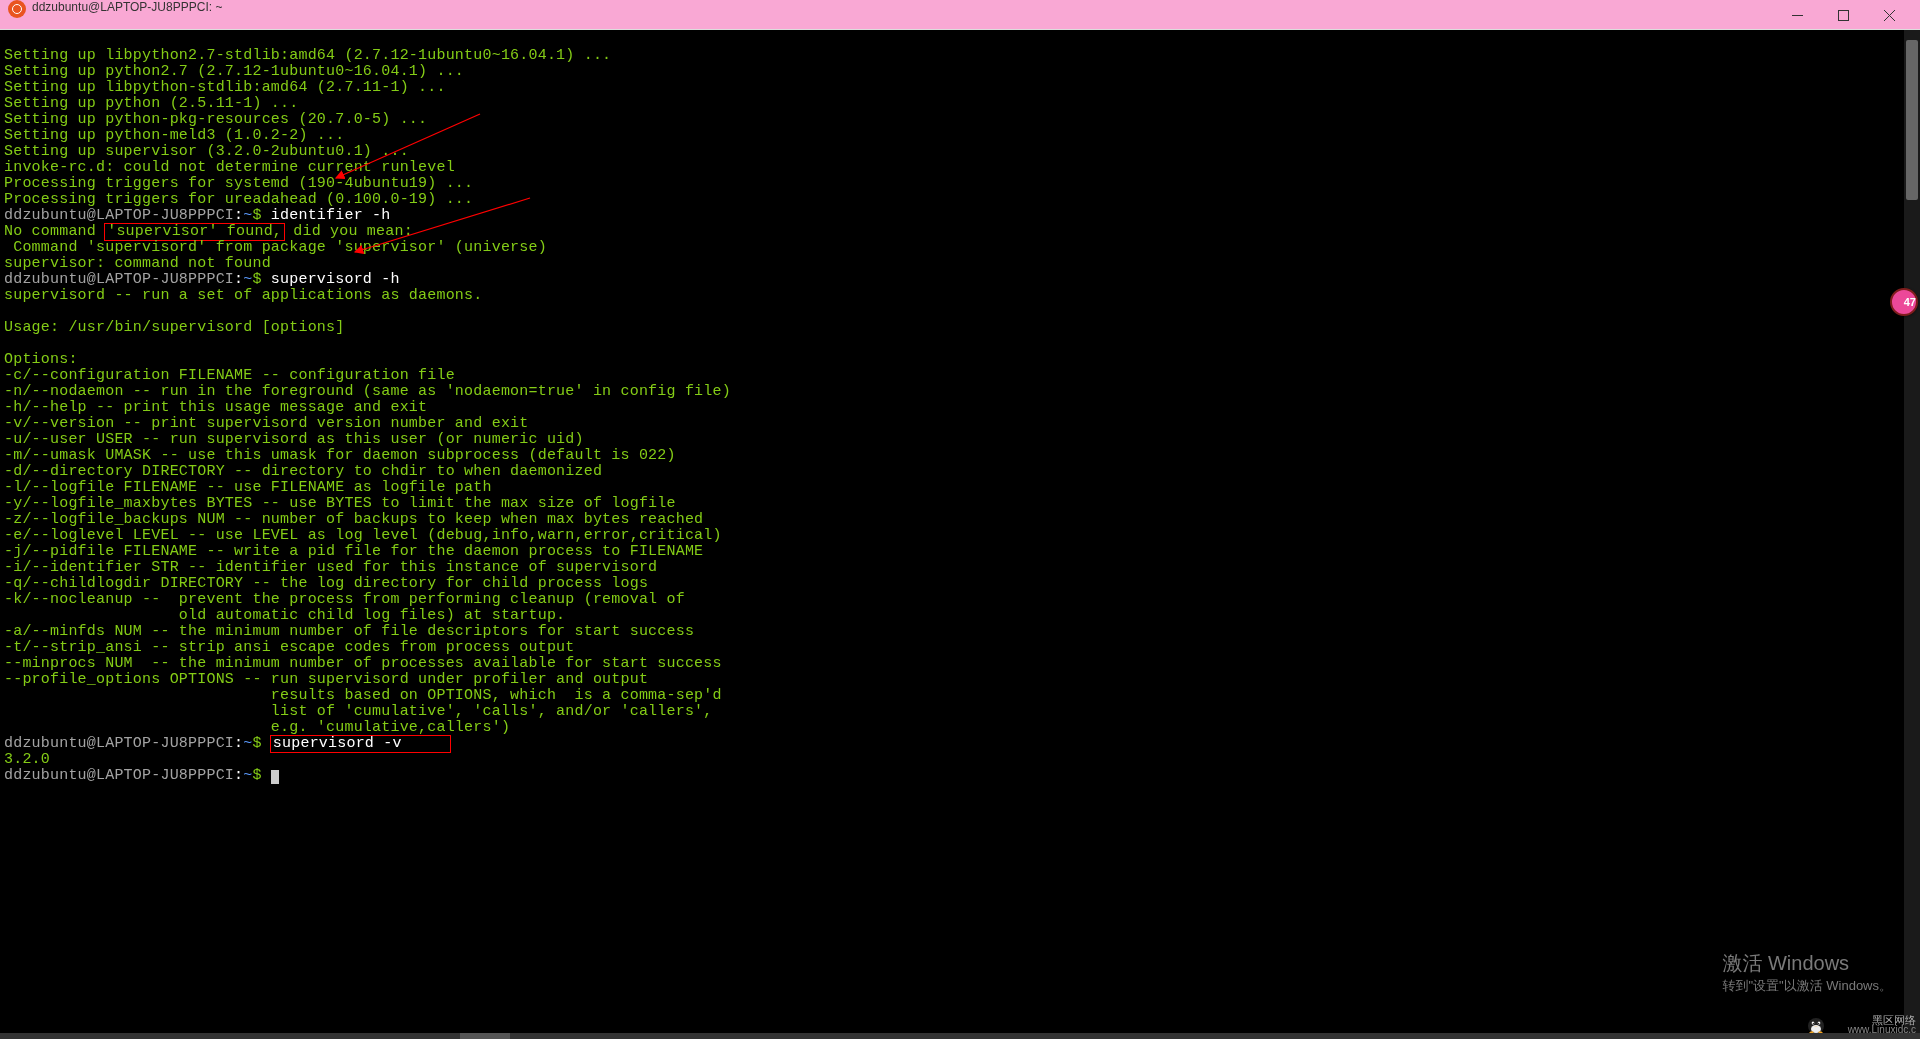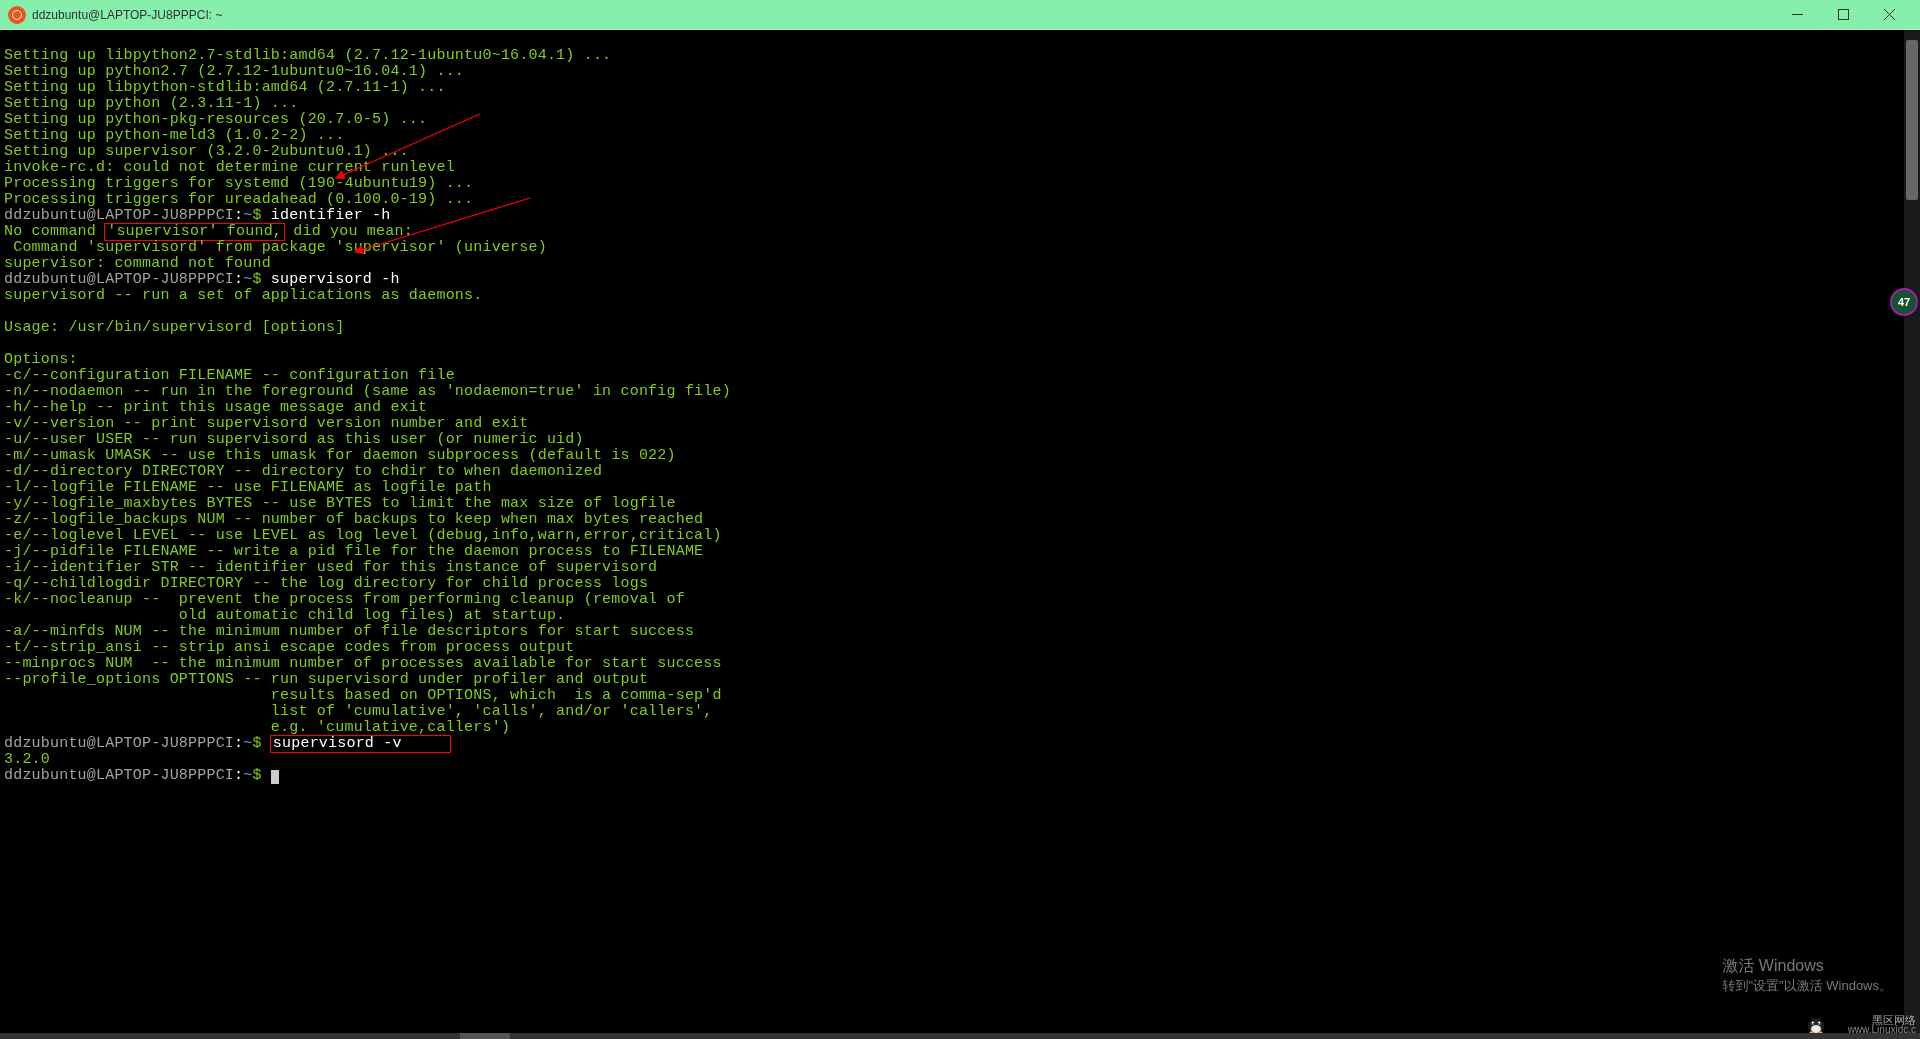--- a/index.html
+++ b/index.html
@@ -1,24 +1,24 @@
 <!DOCTYPE html>
 <html><head>
 <meta charset="utf-8">
 <style>
   * { margin: 0; padding: 0; box-sizing: border-box; }
   html, body { width: 100%; height: 100%; overflow: hidden; font-family: "Consolas", "Courier New", monospace; }
   body { background: #000; font-size: 15px; }
 
   
   .titlebar {
-    background: #86efac;
+    background: #f9a8d4;
     height: 30px;
     display: flex;
-    align-items: center;
+    align-items: flex-start;
     padding: 0 8px;
     color: #333;
     font-family: "Segoe UI", Tahoma, sans-serif;
     font-size: 12px;
     border-bottom: 1px solid #ddd;
   }
   .titlebar-icon {
     width: 18px; height: 18px;
     border-radius: 50%;
     background: #e95420;
@@ -96,41 +96,41 @@
     border-radius: 2px;
   }
 
   
   .badge47 {
     position: absolute;
     right: 2px;
     top: 258px;
     width: 28px; height: 28px;
     border-radius: 50%;
-    background: #14532d;
-    border: 2px solid #a21caf;
+    background: #ec4899;
+    border: 2px solid #7f1d1d;
     color: #fff;
     font-size: 11px;
     font-weight: bold;
-    display: flex; align-items: center; justify-content: center;
+    display: flex; align-items: center; justify-content: flex-end;
     font-family: sans-serif;
     box-shadow: 0 1px 3px rgba(0,0,0,0.4);
   }
 
   
   .watermark {
     position: absolute;
     right: 28px;
     bottom: 44px;
     text-align: left;
     color: #7a7a7a;
     font-family: "Microsoft YaHei", "Segoe UI", sans-serif;
     pointer-events: none;
   }
-  .watermark .l1 { font-size: 16px; }
+  .watermark .l1 { font-size: 20px; }
   .watermark .l2 { font-size: 13px; }
 
   
   .brand {
     position: absolute;
     right: 4px;
     bottom: 4px;
     color: #777;
     font-family: sans-serif;
     font-size: 10px;
@@ -186,21 +186,21 @@
     </div>
   </div>
 </div>
 
 <div class="terminal-wrap">
 
 <div class="terminal">
 <span class="c">Setting up libpython2.7-stdlib:amd64 (2.7.12-1ubuntu0~16.04.1) ...</span>
 <span class="c">Setting up python2.7 (2.7.12-1ubuntu0~16.04.1) ...</span>
 <span class="c">Setting up libpython-stdlib:amd64 (2.7.11-1) ...</span>
-<span class="c">Setting up python (2.3.11-1) ...</span>
+<span class="c">Setting up python (2.5.11-1) ...</span>
 <span class="c">Setting up python-pkg-resources (20.7.0-5) ...</span>
 <span class="c">Setting up python-meld3 (1.0.2-2) ...</span>
 <span class="c">Setting up supervisor (3.2.0-2ubuntu0.1) ...</span>
 <span class="c">invoke-rc.d: could not determine current runlevel</span>
 <span class="c">Processing triggers for systemd (190-4ubuntu19) ...</span>
 <span class="c">Processing triggers for ureadahead (0.100.0-19) ...</span>
 <span class="g">ddzubuntu@LAPTOP-JU8PPPCI</span><span class="w">:</span><span class="b">~</span><span class="c">$</span> <span class="w">identifier -h</span>
 <span class="c">No command </span><span class="hl"><span class="c">'supervisor' found,</span></span><span class="c"> did you mean:</span>
 <span class="c"> Command 'supervisord' from package 'supervisor' (universe)</span>
 <span class="c">supervisor: command not found</span>

